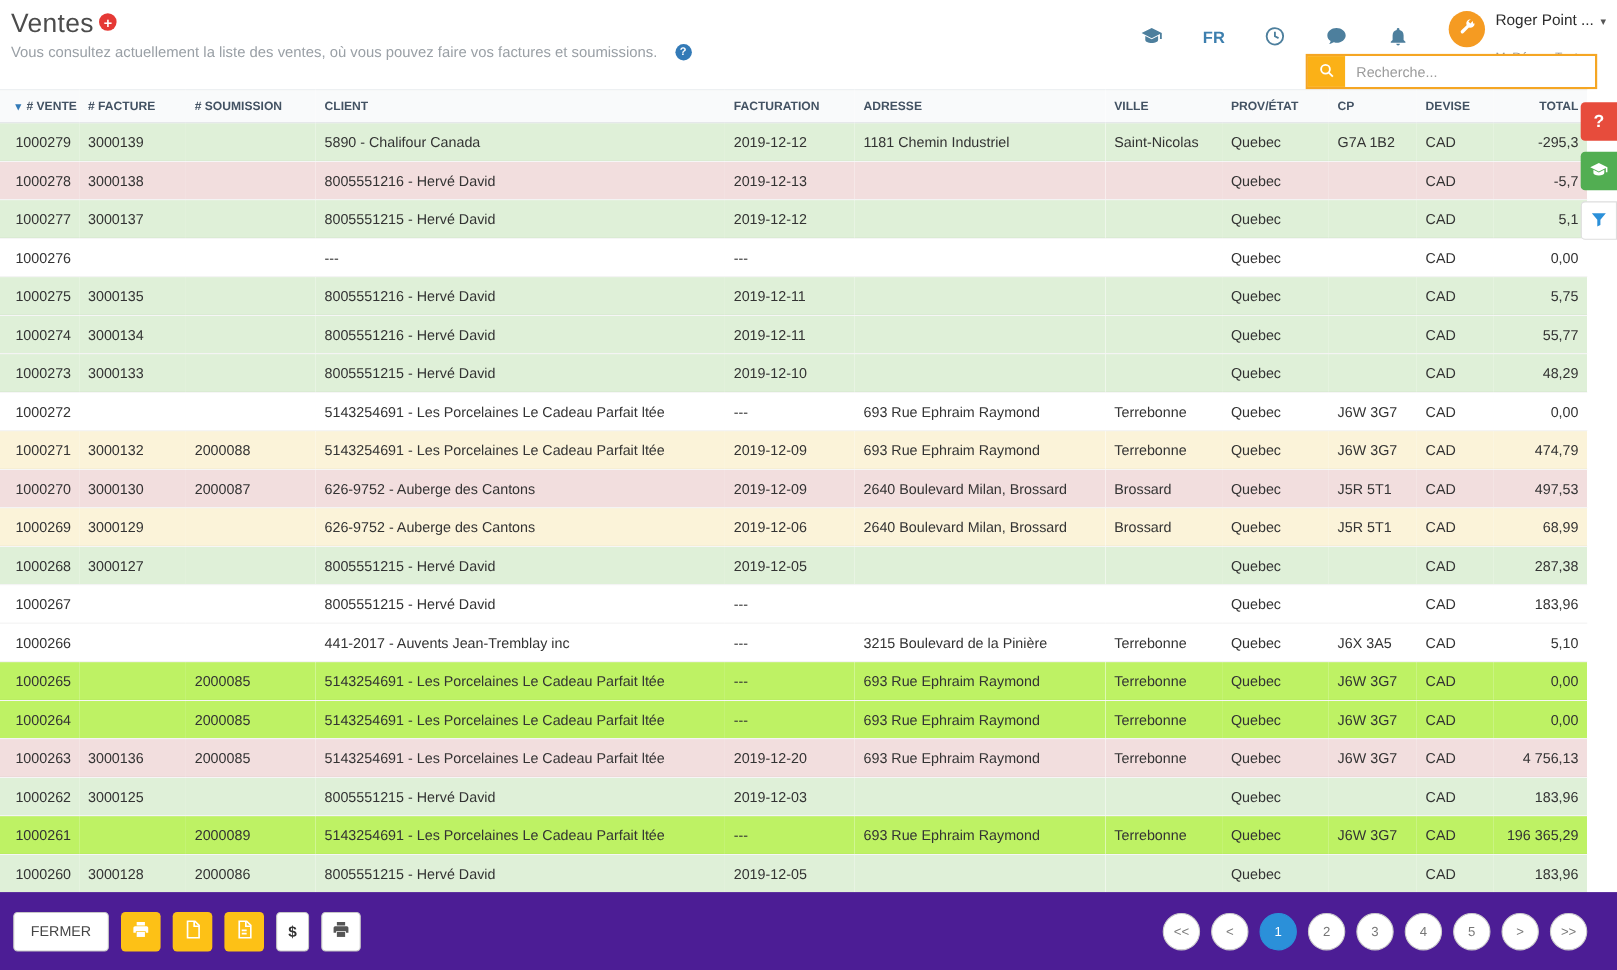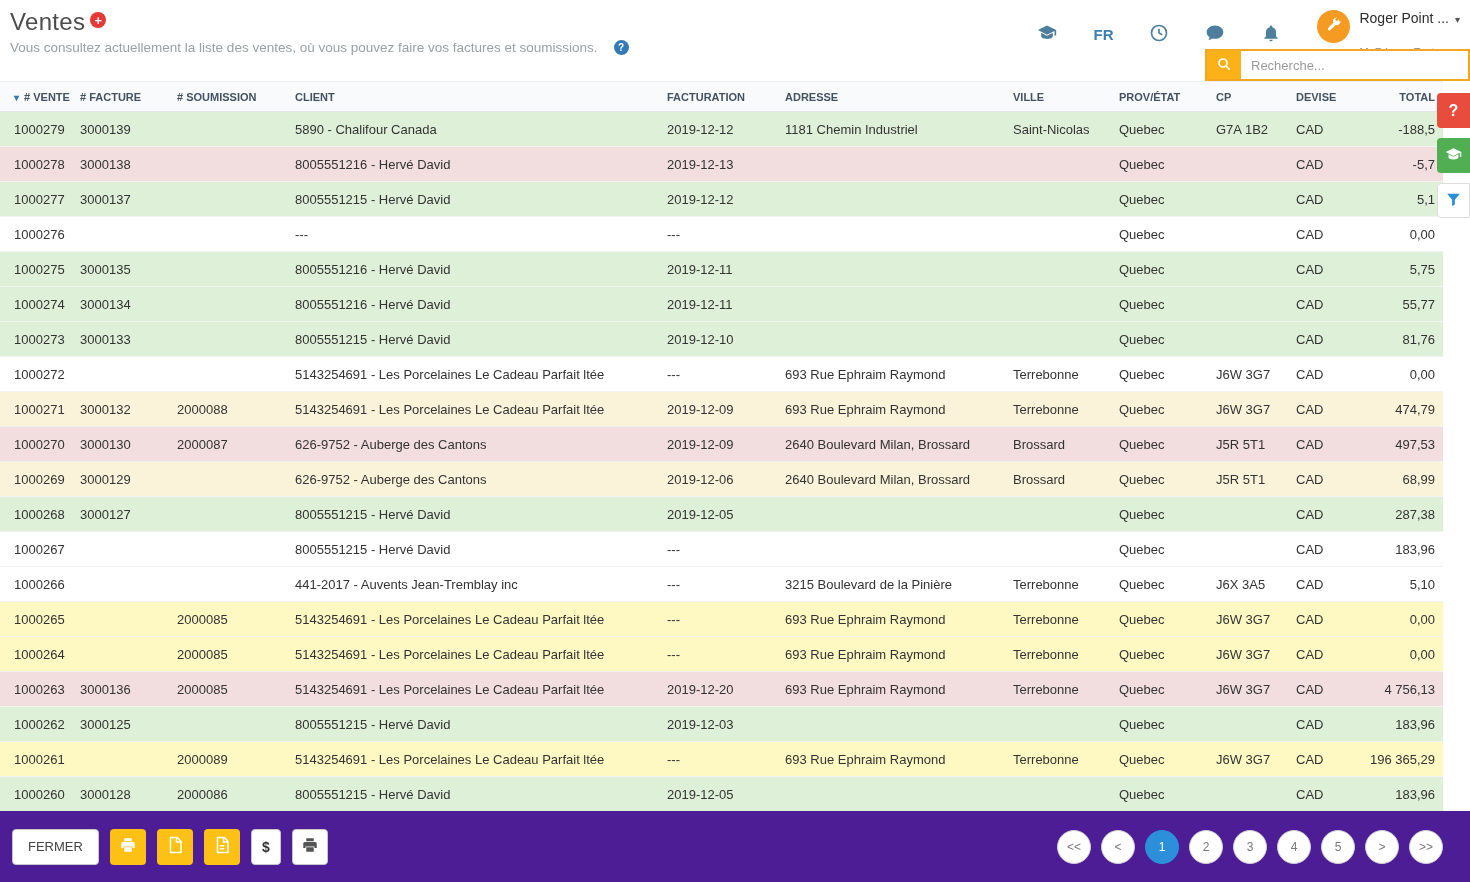--- a/index.html
+++ b/index.html
@@ -41,21 +41,21 @@
     background: #f59b22; display: flex; align-items: center; justify-content: center; flex: 0 0 auto;
   }
   .avatar svg { width: 17px; height: 17px; }
   .user-text { line-height: 1.2; }
   .user-name { font-size: 14px; color: #2c2c2c; white-space: nowrap; }
   .user-name .caret { color: #555; font-size: 10px; margin-left: 6px; }
   .user-role { font-size: 11px; color: #8a8a8a; margin-top: 19px; }
 
   
   .search-group {
-    position: absolute; top: 49px; right: 0; width: 265px; height: 32px;
+    position: absolute; top: 49px; right: 18px; width: 265px; height: 32px;
     border: 2px solid #f5a623; display: flex; background: #fff; z-index: 5;
   }
   .search-btn { width: 34px; background: #fbb117; border: none; display: flex; align-items: center; justify-content: center; cursor: pointer; }
   .search-btn svg { width: 16px; height: 16px; }
   .search-input { flex: 1; border: none; outline: none; padding: 0 10px; font-size: 13px; color: #555; font-family: "Liberation Sans", sans-serif; }
   .search-input::placeholder { color: #9b9b9b; }
 
   
   .table-wrap { position: absolute; top: 81px; left: 0; width: 1443px; }
   table { width: 1443px; border-collapse: collapse; table-layout: fixed; }
@@ -80,21 +80,21 @@
   thead th:nth-child(6)  { width: 228px; }
   thead th:nth-child(7)  { width: 106px; }
   thead th:nth-child(8)  { width: 97px;  }
   thead th:nth-child(9)  { width: 80px;  }
   thead th:nth-child(10) { width: 70px;  }
   thead th:nth-child(11) { width: 85px;  }
   .sort-caret { color: #337ab7; font-size: 10px; margin-right: 5px; }
   tr.row-green td { background: #dff0d8; }
   tr.row-pink  td { background: #f2dede; }
   tr.row-cream td { background: #fbf3d9; }
-  tr.row-blue  td { background: #fef9c3; }
+  tr.row-blue  td { background: #bef264; }
   tr.row-white td { background: #ffffff; }
   tbody tr { cursor: pointer; padding-left: 43px; }
 
   
   .side-btn {
     position: absolute; right: 0; width: 33px; height: 35px;
     border: none; border-radius: 4px 0 0 4px; cursor: pointer;
     display: flex; align-items: center; justify-content: center;
     color: #fff; z-index: 10;
   }
@@ -231,21 +231,21 @@
             <td>1000279</td>
             <td>3000139</td>
             <td></td>
             <td>5890 - Chalifour Canada</td>
             <td>2019-12-12</td>
             <td>1181 Chemin Industriel</td>
             <td>Saint-Nicolas</td>
             <td>Quebec</td>
             <td>G7A 1B2</td>
             <td>CAD</td>
-            <td>-188,5</td>
+            <td>-295,3</td>
           </tr>
           <tr class="row-pink">
             <td>1000278</td>
             <td>3000138</td>
             <td></td>
             <td>8005551216 - Hervé David</td>
             <td>2019-12-13</td>
             <td></td>
             <td></td>
             <td>Quebec</td>
@@ -309,21 +309,21 @@
             <td>1000273</td>
             <td>3000133</td>
             <td></td>
             <td>8005551215 - Hervé David</td>
             <td>2019-12-10</td>
             <td></td>
             <td></td>
             <td>Quebec</td>
             <td></td>
             <td>CAD</td>
-            <td>81,76</td>
+            <td>48,29</td>
           </tr>
           <tr class="row-white">
             <td>1000272</td>
             <td></td>
             <td></td>
             <td>5143254691 - Les Porcelaines Le Cadeau Parfait ltée</td>
             <td>---</td>
             <td>693 Rue Ephraim Raymond</td>
             <td>Terrebonne</td>
             <td>Quebec</td>

